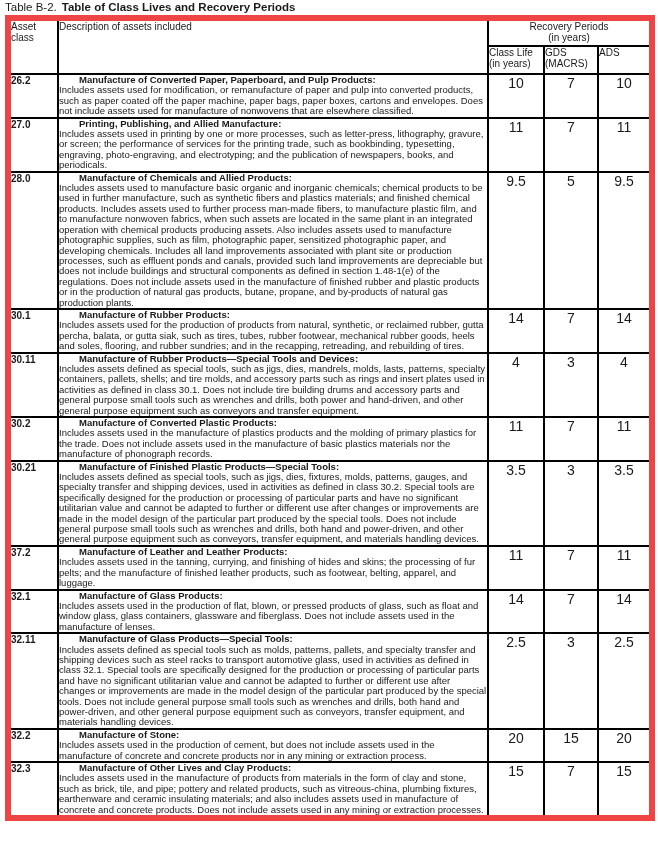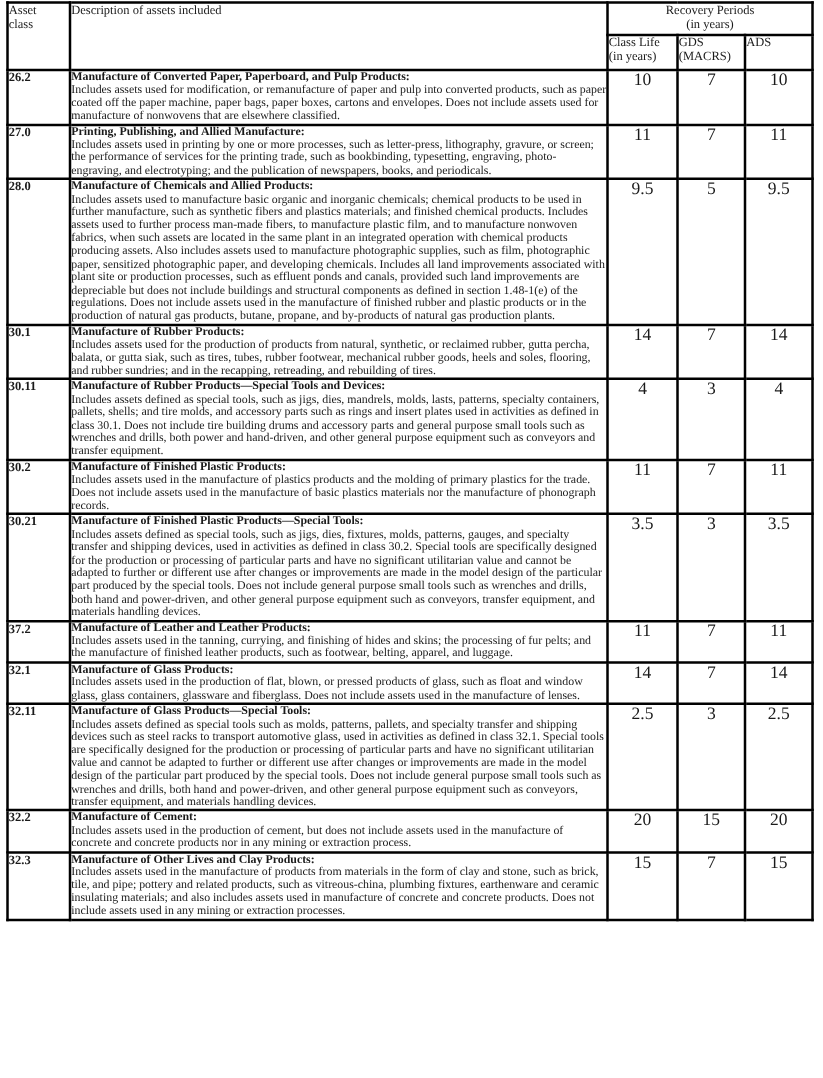--- a/index.html
+++ b/index.html
@@ -10,22 +10,21 @@
     -webkit-font-smoothing:antialiased;
   }
   .page{padding:1px 4px 0 5px;}
   .doc-title{font-size:11.5px;margin:0 0 2px 0;white-space:nowrap;}
   .doc-title .prefix{font-weight:normal;}
   .doc-title .bold{font-weight:bold;margin-left:5px;}
   table.b2{
     border-collapse:collapse;
     table-layout:fixed;
     width:620px;
-    border:2px solid #ef4444;
-    font-family:Liberation Serif, serif;
+    border:6px solid #ef4444;
   }
   table.b2 th, table.b2 td{
     border:2px solid #000;
     padding:0;
     vertical-align:top;
   }
   
   thead th{
     font-weight:normal;
     font-size:10px;
@@ -44,33 +43,36 @@
   
   td.c-class{
     font-weight:bold;font-size:10px;
     text-align:left;
     padding-top:3px;
   }
   td.c-desc{
     font-size:9.5px;line-height:10.4px;
     padding:2px 3px 2px 5px;
   }
-  td.c-desc .head{display:block;font-weight:bold;}
+  td.c-desc .head{display:block;font-weight:bold;padding-left:20px;}
   td.c-desc .body{display:block;}
   td.c-num{
     font-size:14px;
     text-align:center;
     padding-top:11px;
   }
 </style>
 </head>
 <body>
 
 <div class="page">
 
+  <div class="doc-title">
+    <span class="prefix">Table B-2.</span><span class="bold">Table of Class Lives and Recovery Periods</span>
+  </div>
 
   <table class="b2">
     <colgroup>
       <col style="width:50px">
       <col style="width:430px">
       <col style="width:56px">
       <col style="width:54px">
       <col style="width:54px">
     </colgroup>
     <thead>
@@ -142,21 +144,21 @@
           <span class="body">Includes assets defined as special tools, such as jigs, dies, mandrels, molds, lasts, patterns, specialty containers, pallets, shells; and tire molds, and accessory parts such as rings and insert plates used in activities as defined in class 30.1. Does not include tire building drums and accessory parts and general purpose small tools such as wrenches and drills, both power and hand-driven, and other general purpose equipment such as conveyors and transfer equipment.</span>
         </td>
         <td class="c-num">4</td>
         <td class="c-num">3</td>
         <td class="c-num">4</td>
       </tr>
 
       <tr>
         <td class="c-class">30.2</td>
         <td class="c-desc">
-          <span class="head">Manufacture of Finished Plastic Products:</span>
+          <span class="head">Manufacture of Converted Plastic Products:</span>
           <span class="body">Includes assets used in the manufacture of plastics products and the molding of primary plastics for the trade. Does not include assets used in the manufacture of basic plastics materials nor the manufacture of phonograph records.</span>
         </td>
         <td class="c-num">11</td>
         <td class="c-num">7</td>
         <td class="c-num">11</td>
       </tr>
 
       <tr>
         <td class="c-class">30.21</td>
         <td class="c-desc">
@@ -197,21 +199,21 @@
           <span class="body">Includes assets defined as special tools such as molds, patterns, pallets, and specialty transfer and shipping devices such as steel racks to transport automotive glass, used in activities as defined in class 32.1. Special tools are specifically designed for the production or processing of particular parts and have no significant utilitarian value and cannot be adapted to further or different use after changes or improvements are made in the model design of the particular part produced by the special tools. Does not include general purpose small tools such as wrenches and drills, both hand and power-driven, and other general purpose equipment such as conveyors, transfer equipment, and materials handling devices.</span>
         </td>
         <td class="c-num">2.5</td>
         <td class="c-num">3</td>
         <td class="c-num">2.5</td>
       </tr>
 
       <tr>
         <td class="c-class">32.2</td>
         <td class="c-desc">
-          <span class="head">Manufacture of Cement:</span>
+          <span class="head">Manufacture of Stone:</span>
           <span class="body">Includes assets used in the production of cement, but does not include assets used in the manufacture of concrete and concrete products nor in any mining or extraction process.</span>
         </td>
         <td class="c-num">20</td>
         <td class="c-num">15</td>
         <td class="c-num">20</td>
       </tr>
 
       <tr>
         <td class="c-class">32.3</td>
         <td class="c-desc">

